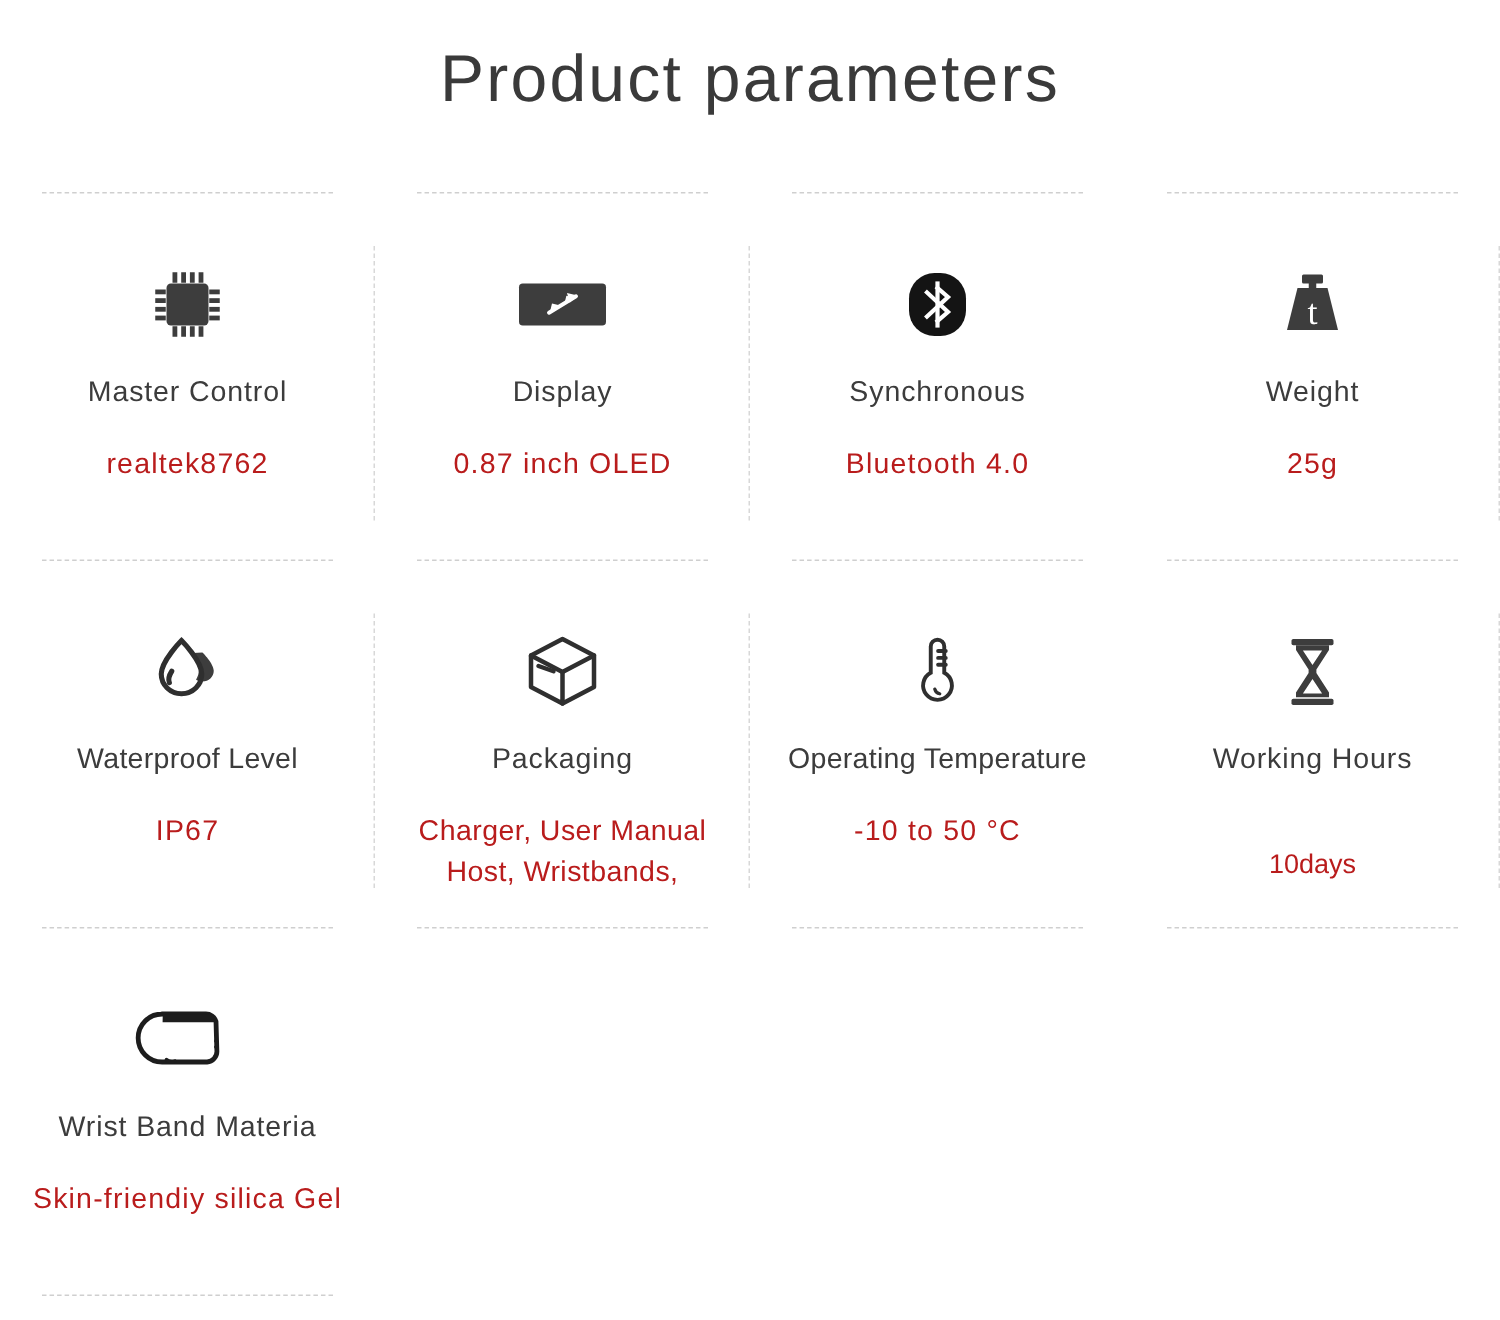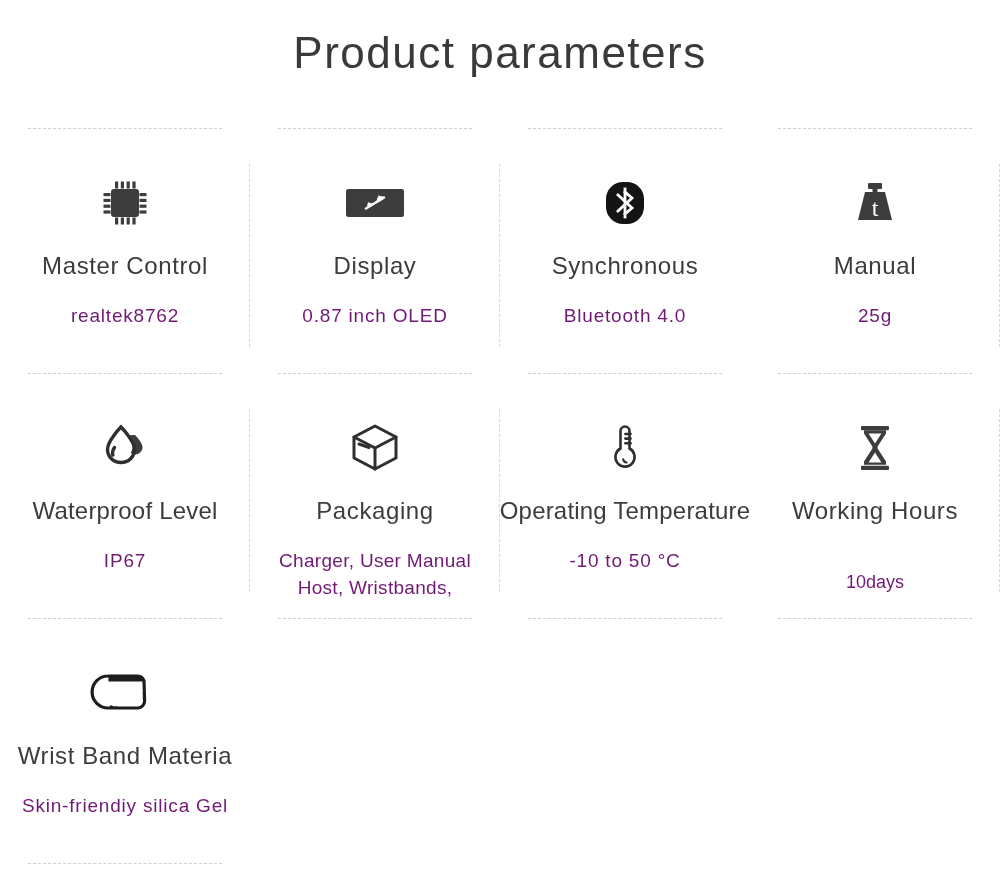--- a/index.html
+++ b/index.html
@@ -68,33 +68,33 @@
 
   .icon-wrap {
     height: 62px;
     display: flex;
     align-items: center;
     justify-content: center;
     margin-bottom: 16px;
   }
 
   .label {
-    font-size: 24px;
+    font-size: 19px;
     font-weight: 400;
     color: #3c3c3c;
     letter-spacing: 0.6px;
     text-align: center;
     line-height: 1.3;
     white-space: nowrap;
   }
   .value {
     margin-top: 22px;
     font-size: 19px;
     font-weight: 300;
-    color: #701a75;
+    color: #b91c1c;
     letter-spacing: 0.8px;
     text-align: center;
     line-height: 1.42;
   }
   .value.tight { letter-spacing: 0px; font-size: 18px; margin-top: 44px; }
   .value.two-line { letter-spacing: 0.3px; }
   .label.wide { letter-spacing: 0.2px; }
 
   svg { display: block; }
 </style>
@@ -171,21 +171,21 @@
       <div class="icon-wrap">
         <svg width="56" height="52" viewBox="0 0 56 52">
           <g fill="#3d3d3d">
             <rect x="21" y="6" width="14" height="6" rx="1"></rect>
             <rect x="25.5" y="10" width="5" height="6"></rect>
             <path d="M18 15 h20 l7 28 h-34 z"></path>
           </g>
           <text x="28" y="39" font-family="'Liberation Serif', serif" font-size="24" font-weight="400" fill="#ffffff" text-anchor="middle">t</text>
         </svg>
       </div>
-      <div class="label">Manual</div>
+      <div class="label">Weight</div>
       <div class="value">25g</div>
     </div>
 
     <div class="cell vdiv">
       <div class="icon-wrap">
         <svg width="56" height="54" viewBox="0 0 56 54">
           <path d="M38 14 c0 0 7.5 7.4 7.5 12.2 c0 4.0 -3.4 7.2 -7.5 7.2 c-1.6 0 -3.1 -0.5 -4.3 -1.3
                    c1.2 -2.0 1.9 -4.3 1.9 -6.8 c0 -4.2 -2.2 -8.2 -4.2 -11.0 z" fill="#3d3d3d"></path>
           <path d="M24 6 c0 0 13.5 13.6 13.5 22.4 c0 7.3 -6.0 13.1 -13.5 13.1 c-7.5 0 -13.5 -5.8 -13.5 -13.1
                    C10.5 19.6 24 6 24 6 z" fill="none" stroke="#2f2f2f" stroke-width="3.4"></path>

